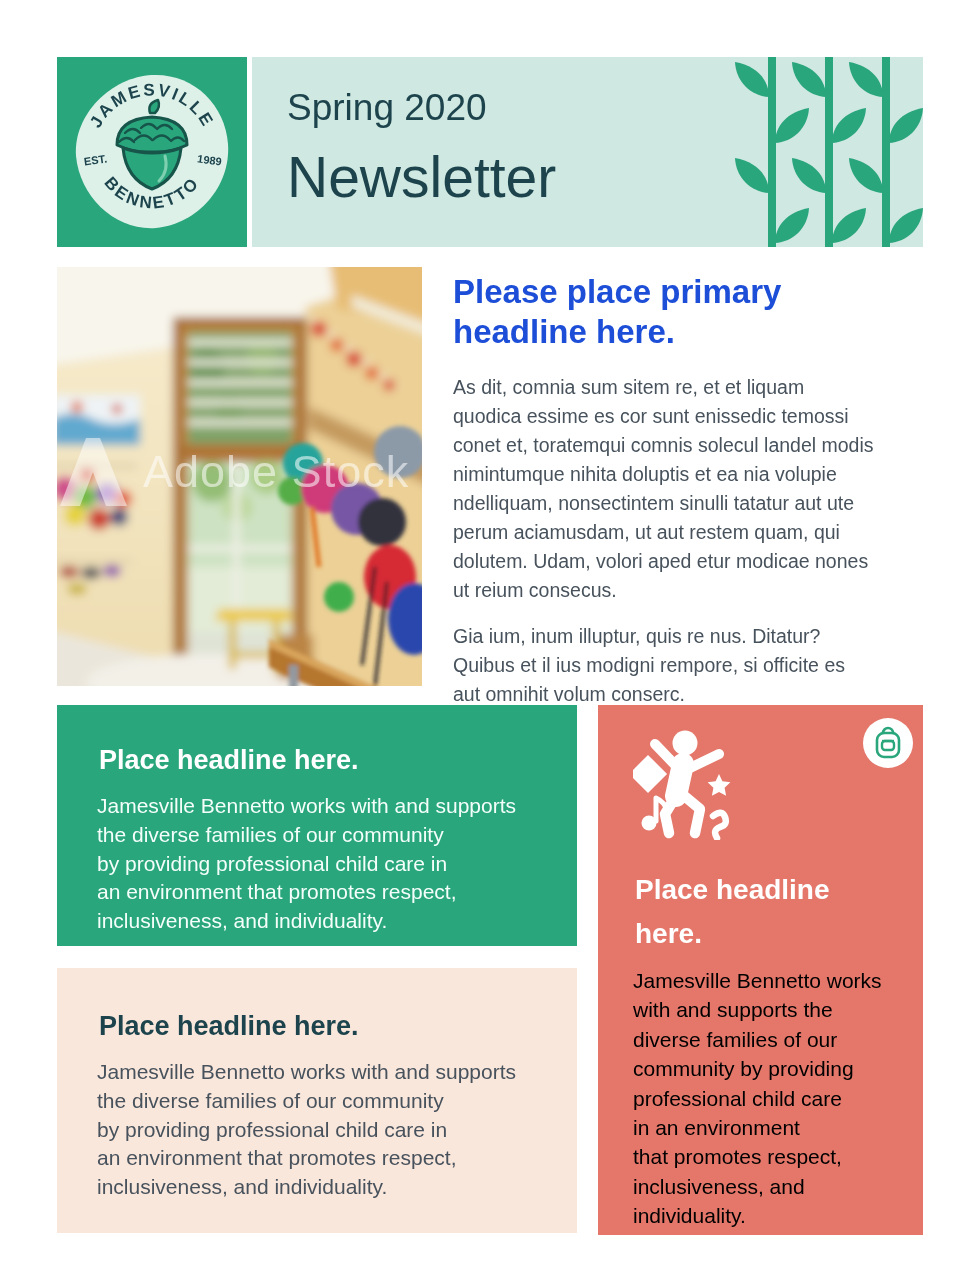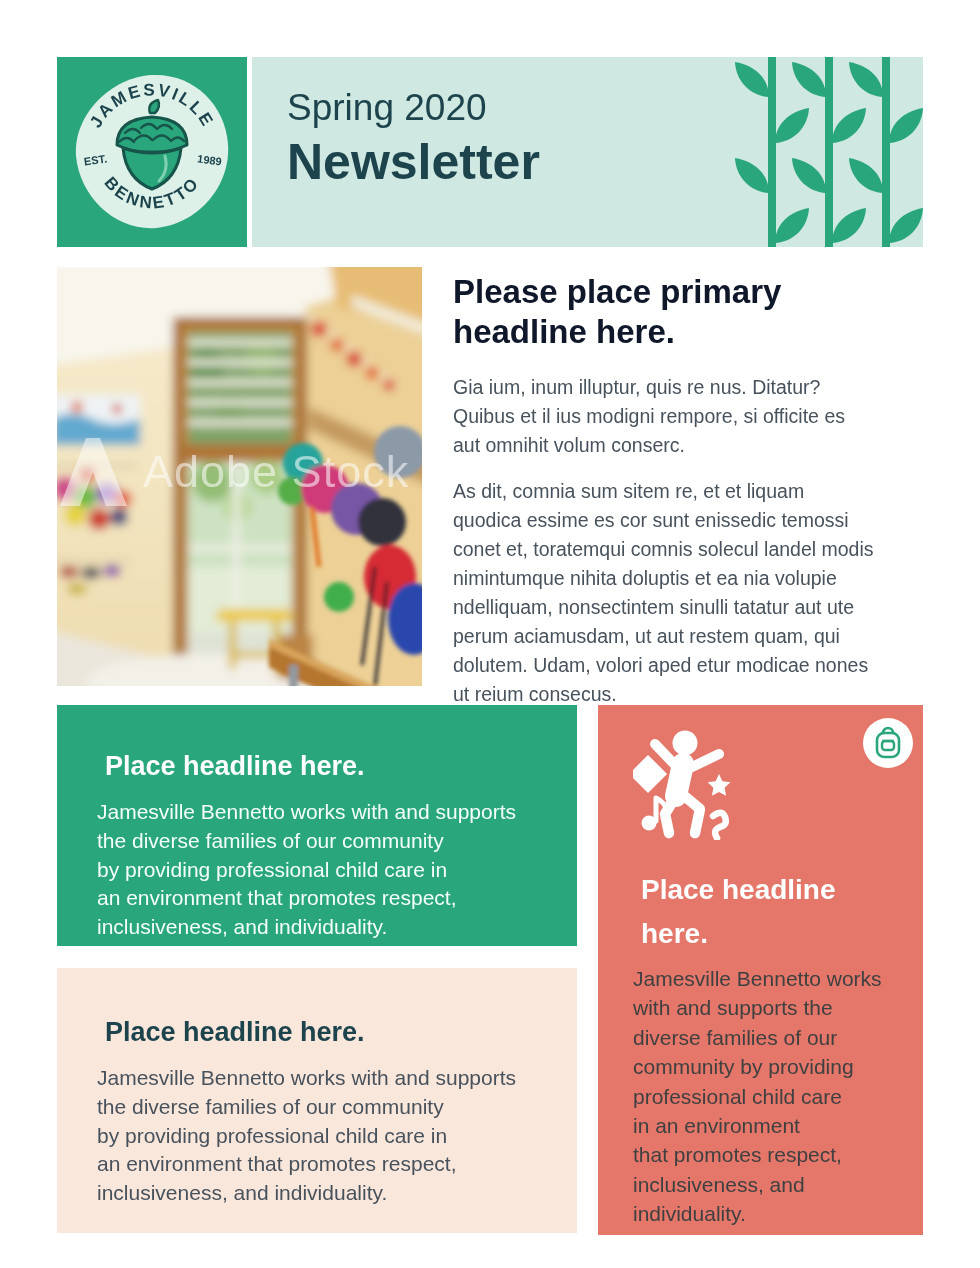--- a/index.html
+++ b/index.html
@@ -5,48 +5,48 @@
   html,body{margin:0;padding:0;background:#fff;font-family:"Liberation Sans",sans-serif;}
   .page{position:relative;width:980px;height:1268px;background:#ffffff;overflow:hidden;}
 
   
   .header{position:absolute;left:57px;top:57px;width:866px;height:190px;}
   .logo-square{position:absolute;left:0;top:0;width:190px;height:190px;background:#2aa67d;}
   .logo-square svg{position:absolute;left:14px;top:14px;}
   .mint-panel{position:absolute;left:195px;top:0;width:671px;height:190px;background:#cfe8e1;overflow:hidden;}
   .masthead{position:absolute;left:35px;top:30px;}
   .issue{font-size:37px;font-weight:500;color:#1d444d;line-height:42px;}
-  .nl-title{font-size:50px;font-weight:700;color:#1d444d;line-height:60px;margin-top:3px;}
+  .nl-title{font-size:57px;font-weight:400;color:#1d444d;line-height:60px;margin-top:18px;}
   .vines{position:absolute;right:0;top:0;}
 
   
   .photo{position:absolute;left:57px;top:267px;width:365px;height:419px;overflow:hidden;background:#4c1d95;}
   .photo svg.scene{display:block;}
   .wm{position:absolute;left:0;top:170px;width:100%;display:flex;align-items:center;gap:15px;}
   .wm .a-mark{margin-left:3px;flex:0 0 auto;}
   .wm .wm-text{font-size:45px;font-weight:400;color:rgba(255,255,255,0.55);letter-spacing:1px;white-space:nowrap;}
 
   
   .article{position:absolute;left:453px;top:272px;width:472px;}
-  .article h1{margin:0 0 21px 0;font-size:33px;line-height:40px;font-weight:700;color:#0f172a;white-space:pre-line;}
+  .article h1{margin:0 0 21px 0;font-size:33px;line-height:40px;font-weight:700;color:#1d4ed8;white-space:pre-line;}
   .article p{margin:0 0 17px 0;font-size:19.5px;line-height:29px;color:#47525c;white-space:pre-line;}
 
   
   .box{position:absolute;box-sizing:border-box;}
-  .box h2{margin:8px;font-size:27px;font-weight:700;line-height:32px;}
+  .box h2{margin:2px;font-size:27px;font-weight:700;line-height:32px;}
   .box p{margin:16px 0 0 0;font-size:21px;line-height:28.8px;white-space:pre-line;}
   .box-green{left:57px;top:705px;width:520px;height:241px;background:#2aa67d;padding:37px 40px;}
   .box-green h2{color:#ffffff;}
   .box-green p{color:#f4fffa;}
   .box-cream{left:57px;top:968px;width:520px;height:265px;background:#fae7dc;padding:40px;}
   .box-cream h2{color:#1d444d;}
   .box-cream p{color:#47525c;}
   .box-coral{left:598px;top:705px;width:325px;height:530px;background:#e4776a;padding:25px 30px 0 35px;}
   .box-coral h2{color:#ffffff;font-size:28px;line-height:44px;margin-top:28px;}
-  .box-coral p{color:#404040;margin-top:4px;line-height:29.4px;}
+  .box-coral p{color:#000000;margin-top:10px;line-height:29.4px;}
   .kid-icon{display:block;}
   .badge{position:absolute;top:13px;right:10px;width:50px;height:50px;background:#ffffff;border-radius:50%;display:flex;align-items:center;justify-content:center;}
 </style>
 </head>
 <body>
 
 <div class="page">
 
   <div class="header">
 
@@ -205,31 +205,31 @@
       <svg class="a-mark" width="68" height="70" viewBox="0 0 68 70">
         <polygon points="0,69 26,1 40,1 67,69 46,69 33,35 20,69" fill="rgba(255,255,255,0.5)"></polygon>
       </svg>
       <span class="wm-text">Adobe Stock</span>
     </div>
   </div>
 
   <div class="article">
     <h1>Please place primary
 headline here.</h1>
-    <p>Gia ium, inum illuptur, quis re nus. Ditatur?
-Quibus et il ius modigni rempore, si officite es
-aut omnihit volum conserc.</p>
     <p>As dit, comnia sum sitem re, et et liquam
 quodica essime es cor sunt enissedic temossi
 conet et, toratemqui comnis solecul landel modis
 nimintumque nihita doluptis et ea nia volupie
 ndelliquam, nonsectintem sinulli tatatur aut ute
 perum aciamusdam, ut aut restem quam, qui
 dolutem. Udam, volori aped etur modicae nones
 ut reium consecus.</p>
+    <p>Gia ium, inum illuptur, quis re nus. Ditatur?
+Quibus et il ius modigni rempore, si officite es
+aut omnihit volum conserc.</p>
   </div>
 
   <div class="box box-green">
     <h2>Place headline here.</h2>
     <p>Jamesville Bennetto works with and supports
 the diverse families of our community
 by providing professional child care in
 an environment that promotes respect,
 inclusiveness, and individuality.</p>
   </div>

